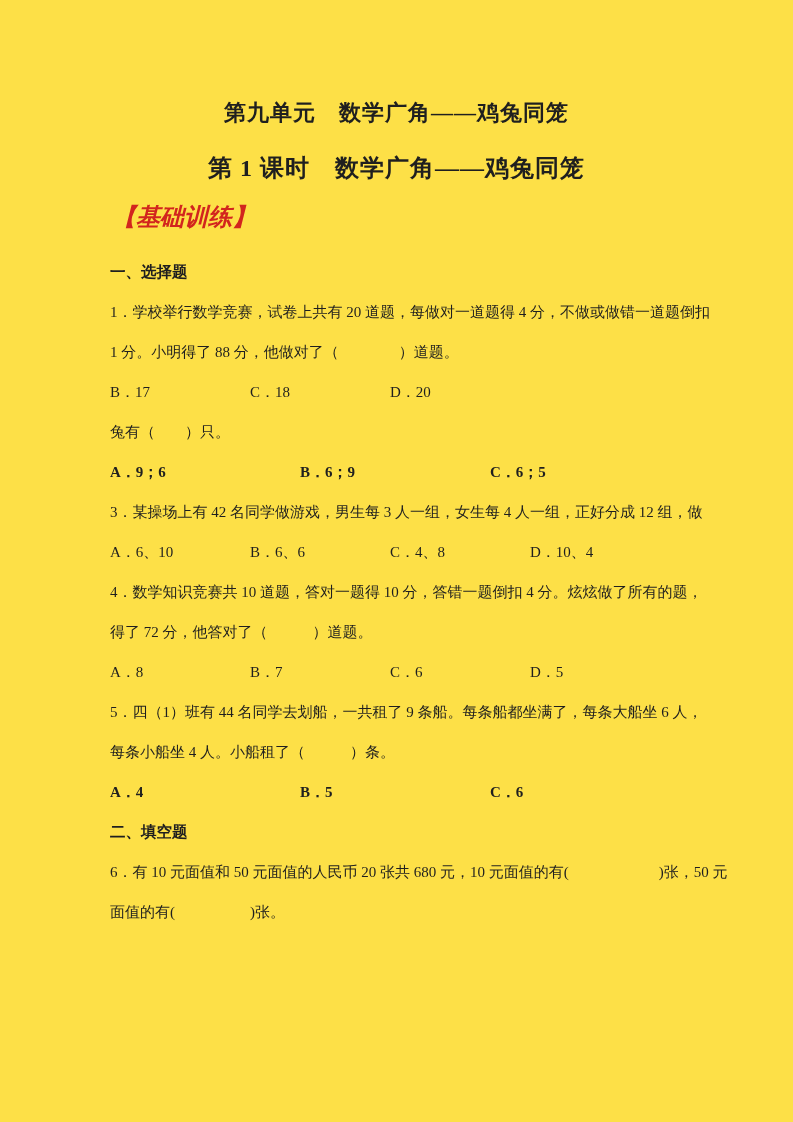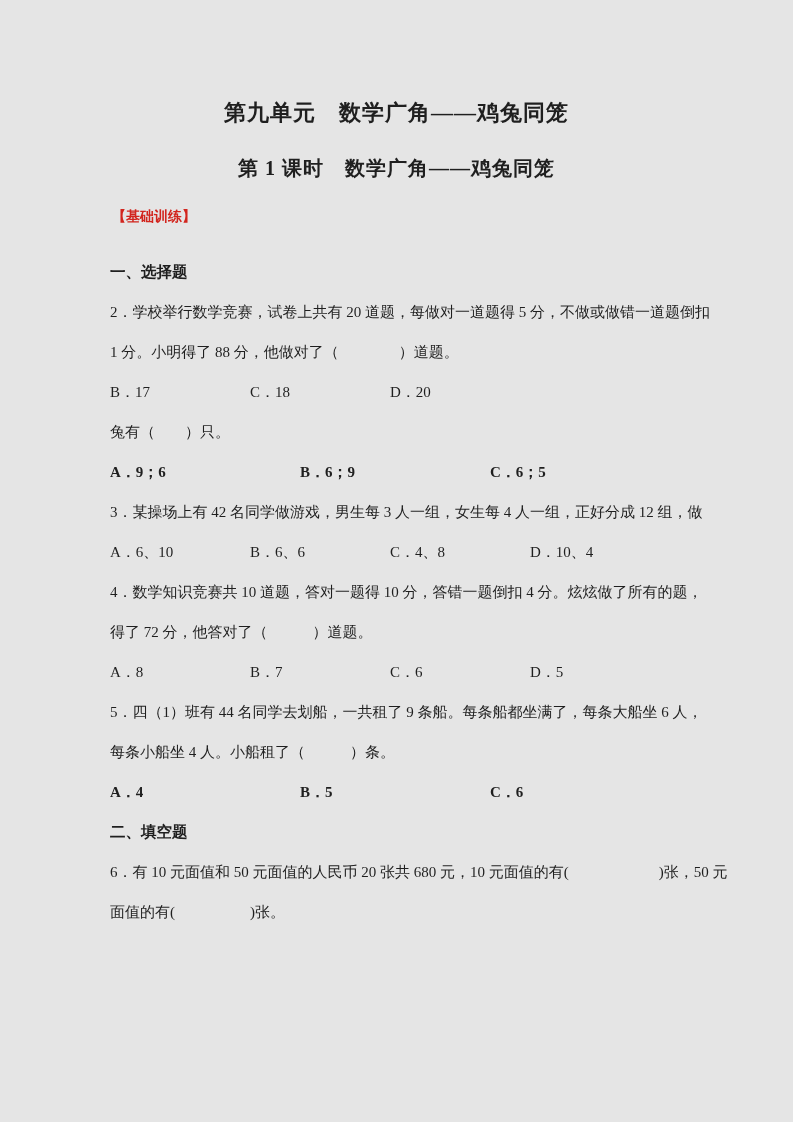--- a/index.html
+++ b/index.html
@@ -4,21 +4,21 @@
 <style>
   html, body {
     margin: 0;
     padding: 0;
     background: #ffffff;
   }
   .page {
     position: relative;
     width: 793px;
     height: 1122px;
-    background: #e5e5e5;
+    background: #fde047;
     font-family: "Liberation Serif", "DejaVu Serif", serif;
     color: #1f1f1f;
     overflow: hidden;
   }
   .doc-title {
     position: absolute;
     top: 97px;
     left: 0;
     width: 793px;
     text-align: center;
@@ -27,35 +27,36 @@
     font-weight: bold;
     letter-spacing: 1px;
     white-space: nowrap;
   }
   .doc-subtitle {
     position: absolute;
     top: 152px;
     left: 0;
     width: 793px;
     text-align: center;
-    font-size: 20px;
+    font-size: 24px;
     line-height: 32px;
     font-weight: bold;
     letter-spacing: 1px;
     white-space: nowrap;
   }
   .section-badge {
     position: absolute;
     top: 201px;
     left: 112px;
-    font-size: 14px;
+    font-size: 24px;
     line-height: 32px;
     font-weight: bold;
     color: #d2251e;
     white-space: nowrap;
+    font-style: italic;
   }
   .content {
     position: absolute;
     top: 252px;
     left: 110px;
     width: 566px;
   }
   .line {
     height: 40px;
     line-height: 40px;
@@ -85,21 +86,21 @@
 <div class="page">
 
   <div class="doc-title">第九单元　数学广角——鸡兔同笼</div>
   <div class="doc-subtitle">第 1 课时　数学广角——鸡兔同笼</div>
   <div class="section-badge">【基础训练】</div>
 
   <div class="content">
 
     <div class="line heading">一、选择题</div>
 
-    <div class="line">2．学校举行数学竞赛，试卷上共有 20 道题，每做对一道题得 5 分，不做或做错一道题倒扣</div>
+    <div class="line">1．学校举行数学竞赛，试卷上共有 20 道题，每做对一道题得 4 分，不做或做错一道题倒扣</div>
     <div class="line">1 分。小明得了 88 分，他做对了（　　　　）道题。</div>
     <div class="line opts c4">
       <span class="opt">B．17</span>
       <span class="opt">C．18</span>
       <span class="opt">D．20</span>
     </div>
 
     <div class="line">兔有（　　）只。</div>
     <div class="line opts c3">
       <span class="opt">A．9；6</span>

